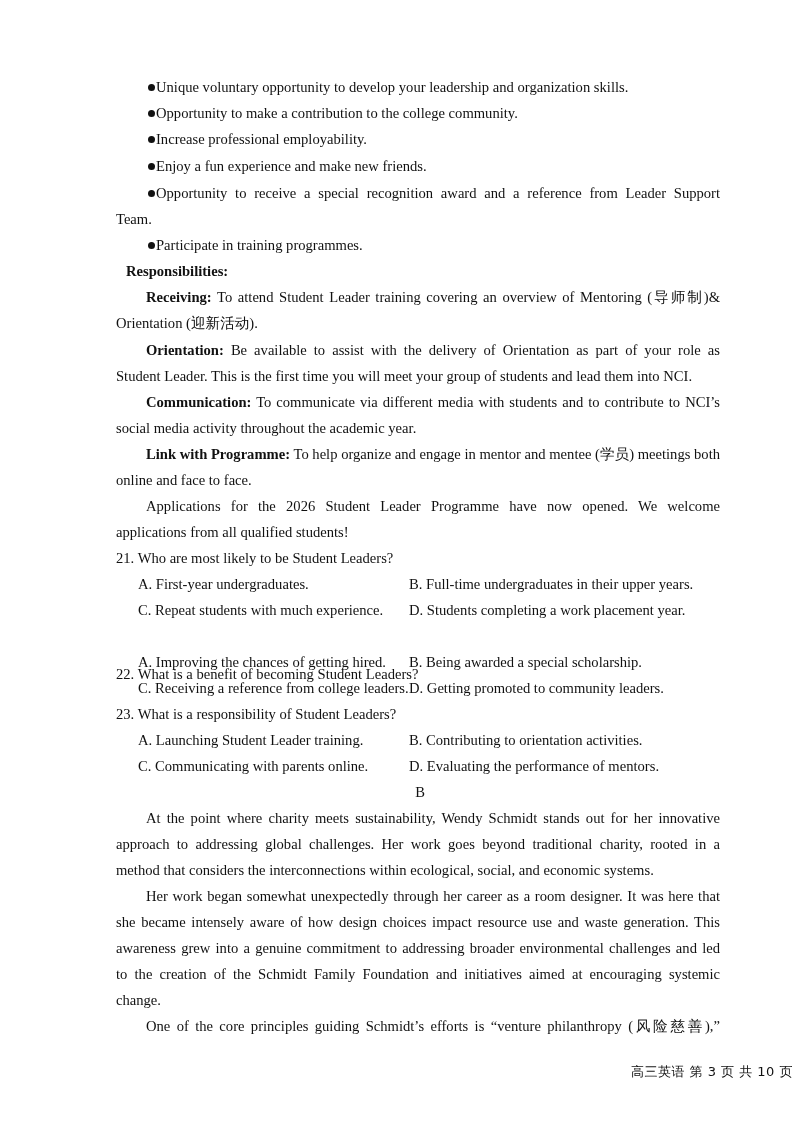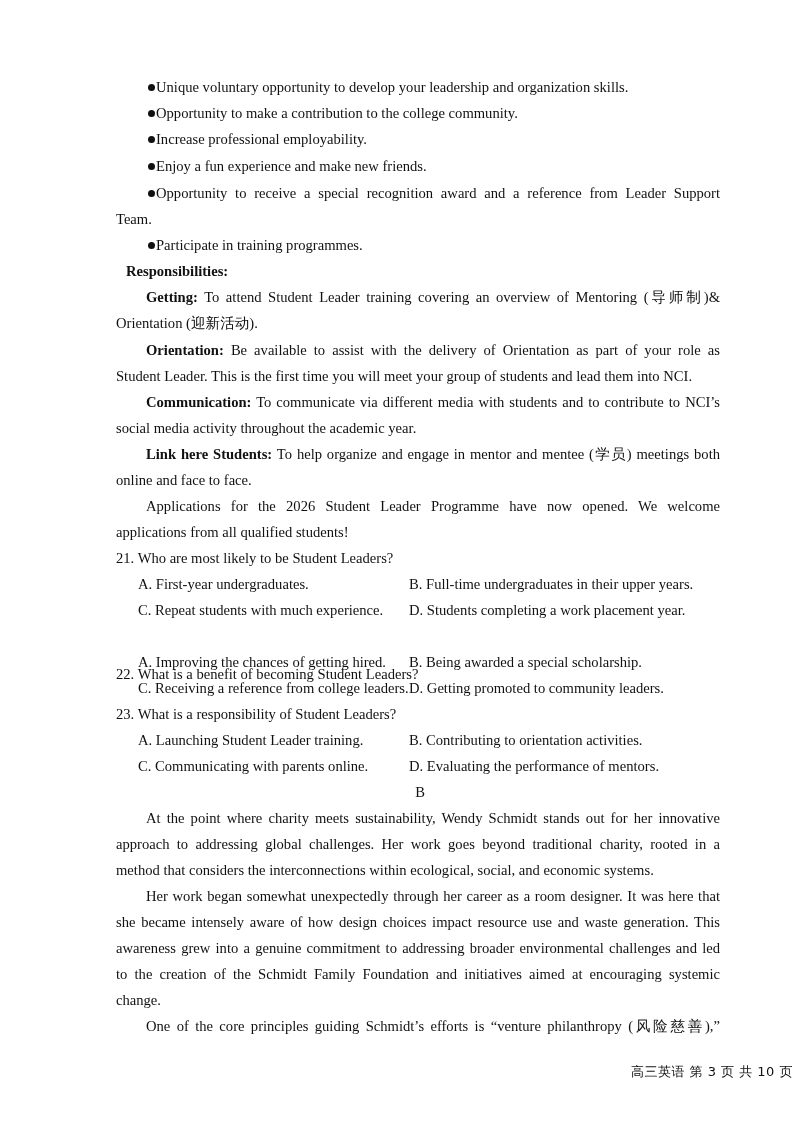--- a/index.html
+++ b/index.html
@@ -22,30 +22,30 @@
 <div class="line" style="left:148px; top:78px;"><span class="bullet"></span><span>Unique voluntary opportunity to develop your leadership and organization skills.</span></div>
 <div class="line" style="left:148px; top:104px;"><span class="bullet"></span><span>Opportunity to make a contribution to the college community.</span></div>
 <div class="line" style="left:148px; top:130px;"><span class="bullet"></span><span>Increase professional employability.</span></div>
 <div class="line" style="left:148px; top:157px;"><span class="bullet"></span><span>Enjoy a fun experience and make new friends.</span></div>
 <div class="just" style="left:148px; width:572px; top:184px;"><span class="bullet"></span><span>Opportunity to receive a special recognition award and a reference from Leader Support</span></div>
 <div class="line" style="left:116px; top:210px;">Team.</div>
 <div class="line" style="left:148px; top:236px;"><span class="bullet"></span><span>Participate in training programmes.</span></div>
 
 <div class="line" style="left:116px; top:262px; font-weight:bold;margin-left:10px;">Responsibilities:</div>
 
-<div class="just" style="left:146px; width:574px; top:288px;"><b>Getting:</b> <span>To attend Student Leader training covering an overview of Mentoring (导师制)&amp;</span></div>
+<div class="just" style="left:146px; width:574px; top:288px;"><b>Receiving:</b> <span>To attend Student Leader training covering an overview of Mentoring (导师制)&amp;</span></div>
 <div class="line" style="left:116px; top:314px;">Orientation (迎新活动).</div>
 
 <div class="just" style="left:146px; width:574px; top:341px;"><b>Orientation:</b> <span>Be available to assist with the delivery of Orientation as part of your role as</span></div>
 <div class="line" style="left:116px; top:367px;">Student Leader. This is the first time you will meet your group of students and lead them into NCI.</div>
 
 <div class="just" style="left:146px; width:574px; top:393px;"><b>Communication:</b> <span>To communicate via different media with students and to contribute to NCI’s</span></div>
 <div class="line" style="left:116px; top:419px;">social media activity throughout the academic year.</div>
 
-<div class="just" style="left:146px; width:574px; top:445px;"><b>Link here Students:</b> <span>To help organize and engage in mentor and mentee (学员) meetings both</span></div>
+<div class="just" style="left:146px; width:574px; top:445px;"><b>Link with Programme:</b> <span>To help organize and engage in mentor and mentee (学员) meetings both</span></div>
 <div class="line" style="left:116px; top:471px;">online and face to face.</div>
 
 <div class="just" style="left:146px; width:574px; top:497px;">Applications for the 2026 Student Leader Programme have now opened. We welcome</div>
 <div class="line" style="left:116px; top:523px;">applications from all qualified students!</div>
 
 <div class="line" style="left:116px; top:549px;">21. Who are most likely to be Student Leaders?</div>
 <div class="line" style="left:138px; top:575px;">A. First-year undergraduates.</div>
 <div class="line" style="left:409px; top:575px;">B. Full-time undergraduates in their upper years.</div>
 <div class="line" style="left:138px; top:601px;">C. Repeat students with much experience.</div>
 <div class="line" style="left:409px; top:601px;">D. Students completing a work placement year.</div>

